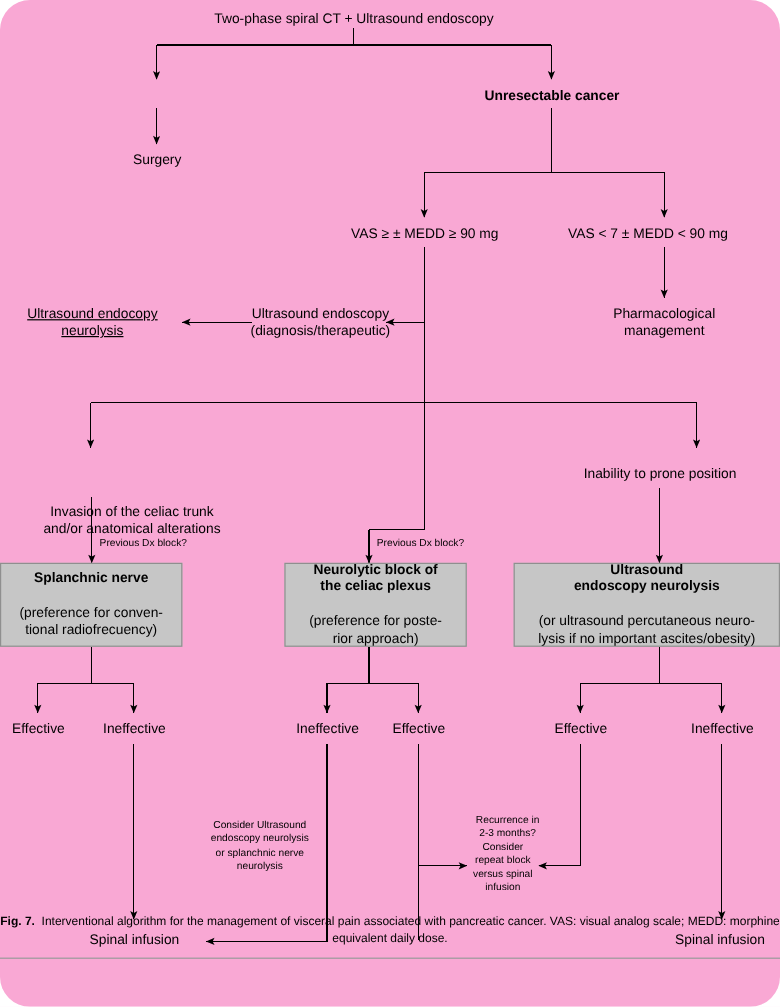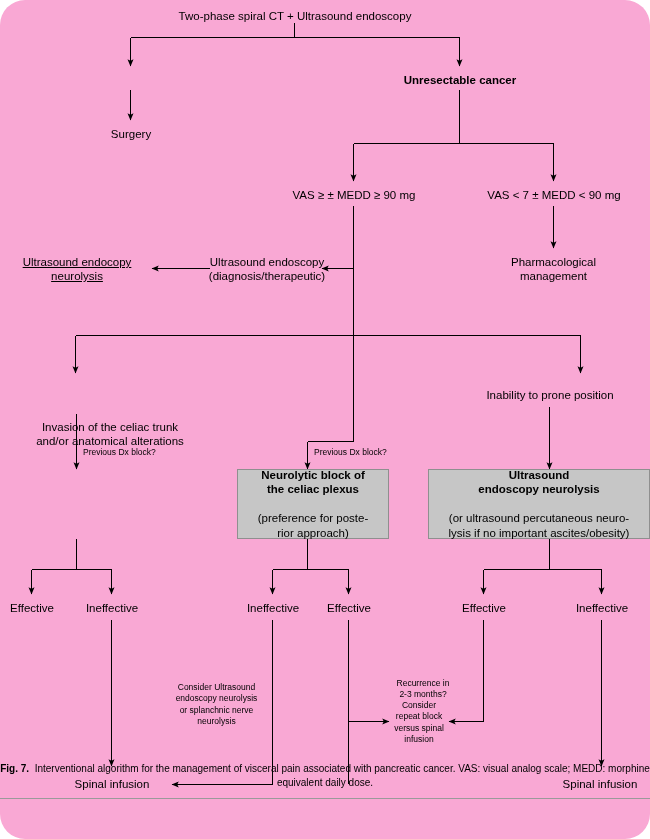--- a/index.html
+++ b/index.html
@@ -146,40 +146,47 @@
 
   <div class="node t-reg" style="left:145px; top:9px; width:300px;">Two-phase spiral CT + Ultrasound endoscopy</div>
 
 
   <div class="node t-bold" style="left:375px; top:73px; width:170px;">Unresectable cancer</div>
 
   <div class="node t-reg" style="left:85px; top:127px; width:92px;">Surgery</div>
 
   <div class="node t-reg" style="left:263px; top:188px; width:182px;">VAS ≥ ± MEDD ≥ 90 mg</div>
 
-  <div class="node t-reg" style="left:462px; top:188px; width:184px;">VAS &lt; 7 ± MEDD &lt; 90 mg</div>
+  <div class="node t-reg" style="left:448px; top:188px; width:184px;">VAS &lt; 7 ± MEDD &lt; 90 mg</div>
 
   <div class="node t-reg" style="left:202px; top:255px; width:130px;">Ultrasound endoscopy
 (diagnosis/therapeutic)</div>
 
   <div class="node t-reg" style="left:8px; top:255px; width:138px;text-decoration:underline;">Ultrasound endocopy
 neurolysis</div>
 
   <div class="node t-reg" style="left:487px; top:255px; width:133px;">Pharmacological
 management</div>
 
   <div class="node t-reg" style="left:10px; top:380px; width:200px;margin-top:40px;">Invasion of the celiac trunk
 and/or anatomical alterations</div>
 
   <div class="node t-reg" style="left:472px; top:388px; width:156px;">Inability to prone position</div>
 
   <div class="node t-small" style="left:83px; top:447px; width:90px; text-align:left;">Previous Dx block?</div>
 
   <div class="node t-small" style="left:314px; top:447px; width:90px; text-align:left;">Previous Dx block?</div>
 
+  <div class="graybox" style="left:0px; top:469px; width:152px; height:70px;">
+    <div>
+      <div class="bx-head" style="white-space:pre-line;">Splanchnic nerve</div>
+      <div class="bx-sub" style="white-space:pre-line;">(preference for conven-
+tional radiofrecuency)</div>
+    </div>
+  </div>
 
   <div class="graybox" style="left:237px; top:469px; width:152px; height:70px;">
     <div>
       <div class="bx-head" style="white-space:pre-line;">Neurolytic block of
 the celiac plexus</div>
       <div class="bx-sub" style="white-space:pre-line;">(preference for poste-
 rior approach)</div>
     </div>
   </div>
 

